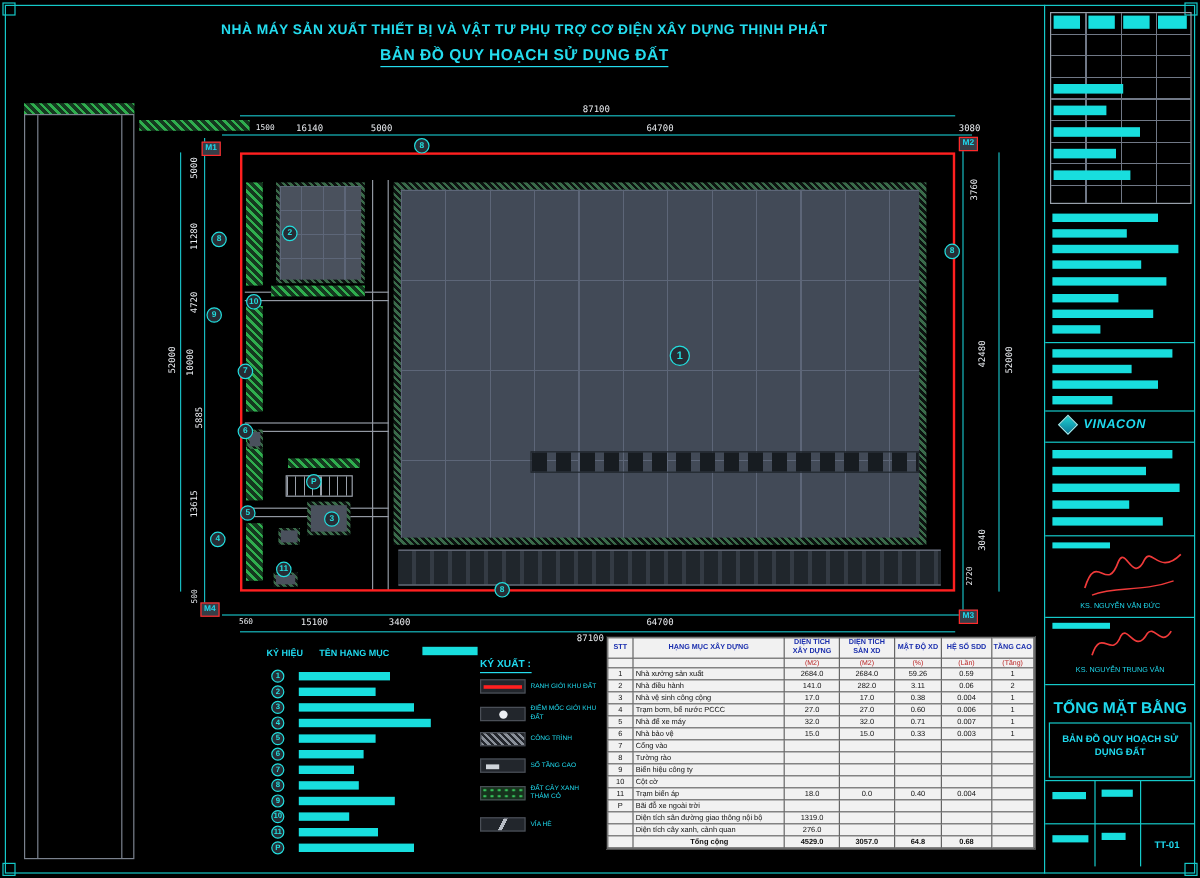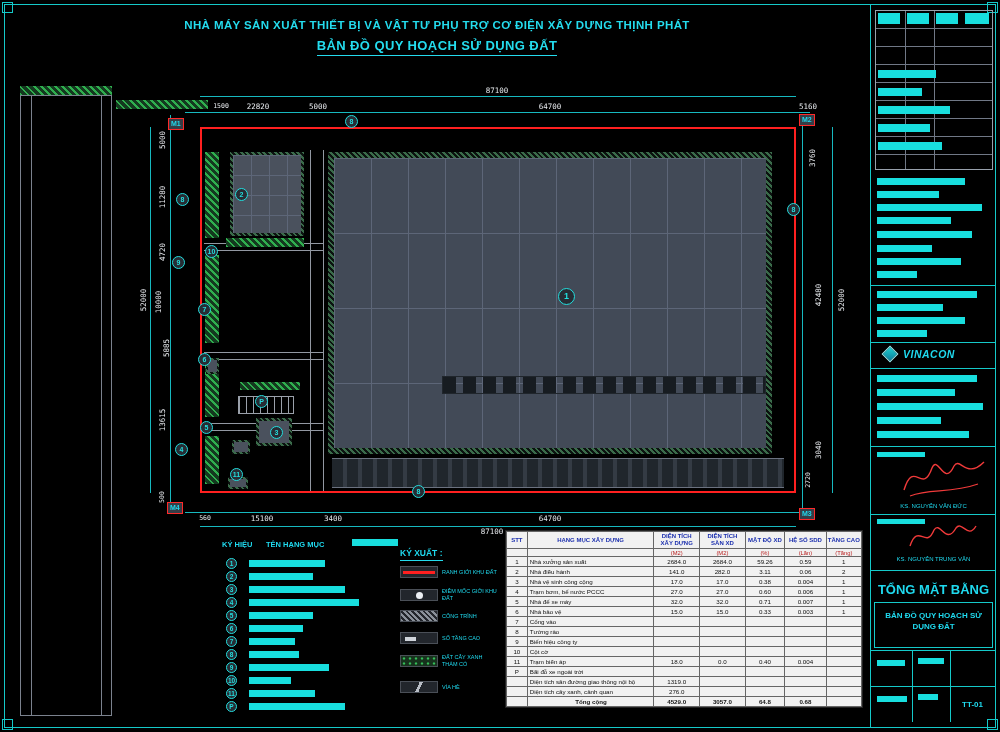--- a/index.html
+++ b/index.html
@@ -89,24 +89,24 @@
   <div class="dline" style="left:185px;top:112px;width:625px;height:1px"></div>
   <div class="dline" style="left:185px;top:512px;width:625px;height:1px"></div>
   <div class="dline" style="left:200px;top:526px;width:596px;height:1px"></div>
   <div class="dline" style="left:150px;top:127px;width:1px;height:366px"></div>
   <div class="dline" style="left:170px;top:115px;width:1px;height:395px"></div>
   <div class="dline" style="left:802px;top:121px;width:1px;height:392px"></div>
   <div class="dline" style="left:832px;top:127px;width:1px;height:366px"></div>
 
   <span class="dim" style="left:497px;top:86px">87100</span>
   <span class="dim" style="left:221px;top:102px;font-size:6.5px">1500</span>
-  <span class="dim" style="left:258px;top:102px">22820</span>
+  <span class="dim" style="left:258px;top:102px">16140</span>
   <span class="dim" style="left:318px;top:102px">5000</span>
   <span class="dim" style="left:550px;top:102px">64700</span>
-  <span class="dim" style="left:808px;top:102px">5160</span>
+  <span class="dim" style="left:808px;top:102px">3080</span>
 
   <span class="dim" style="left:205px;top:514px;font-size:6.5px">560</span>
   <span class="dim" style="left:262px;top:514px">15100</span>
   <span class="dim" style="left:333px;top:514px">3400</span>
   <span class="dim" style="left:550px;top:514px">64700</span>
   <span class="dim" style="left:492px;top:527px">87100</span>
 
   <span class="dim v" style="left:143px;top:300px">52000</span>
   <span class="dim v" style="left:162px;top:140px">5000</span>
   <span class="dim v" style="left:162px;top:197px">11280</span>

